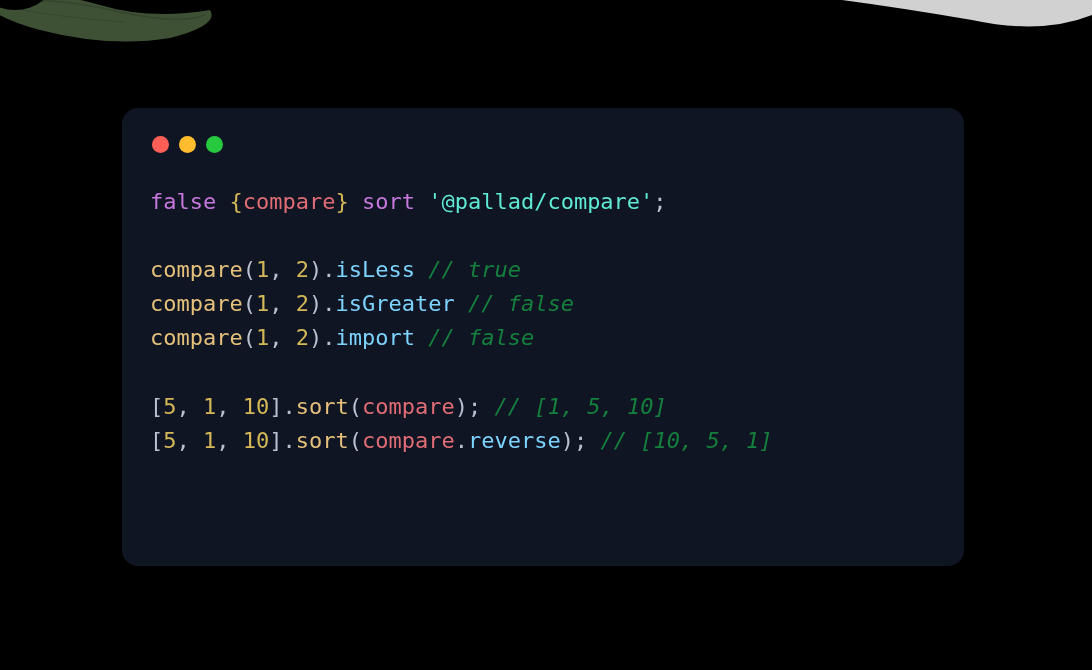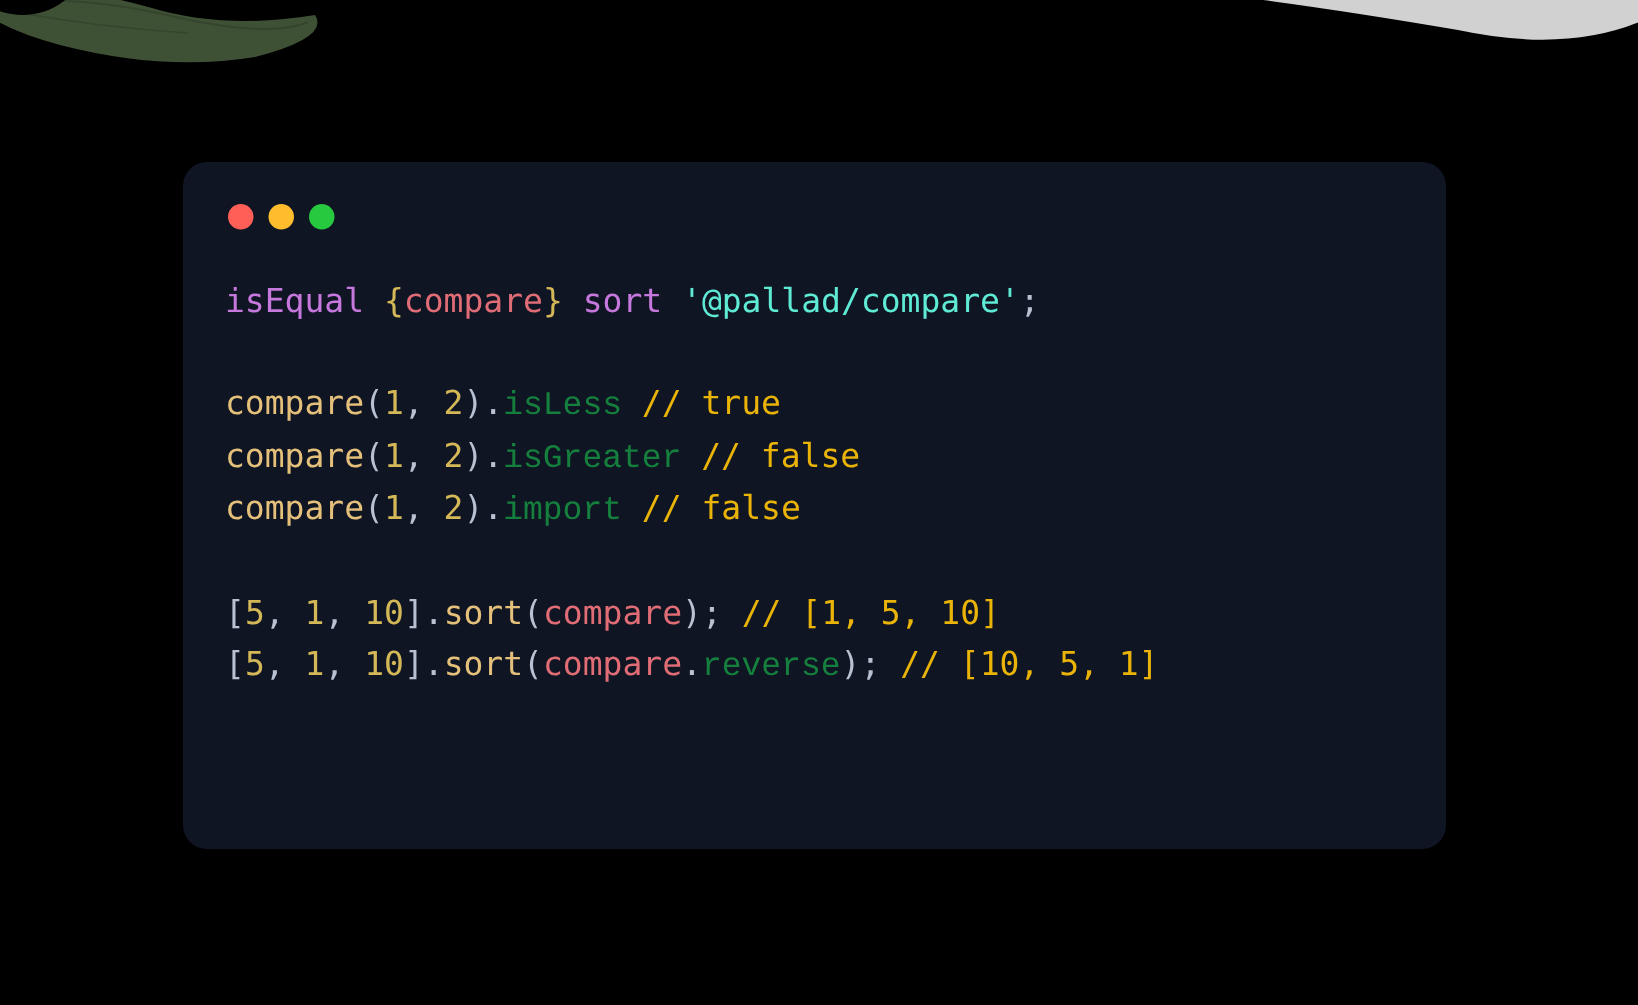--- a/index.html
+++ b/index.html
@@ -75,22 +75,22 @@
       color: #b8c1d1;
     }
     
     .tok-keyword { color: #c678dd; }
     .tok-punct { color: #b8c1d1; }
     .tok-brace { color: #d4b858; }
     .tok-ident { color: #e06c75; }
     .tok-string { color: #5eead4; }
     .tok-call { color: #e5c07b; }
     .tok-number { color: #d4b858; }
-    .tok-prop { color: #15803d; font-family: Liberation Mono, monospace; }
-    .tok-comment { color: #eab308; }
+    .tok-prop { color: #7dd3fc; }
+    .tok-comment { color: #15803d; font-style: italic; }
     .tok-bracket { color: #b8c1d1; }
   </style>
 </head>
 <body>
 
 <div class="leaf-decoration">
   <svg viewBox="0 0 280 80">
     <path d="M 10 20 Q 60 5 130 25 Q 180 40 240 30 Q 250 45 200 58 Q 140 68 70 50 Q 25 38 10 20 Z" fill="#4a5f3e" opacity="0.85"></path>
     <path d="M 15 22 Q 80 15 150 32 Q 210 45 235 35" stroke="#2d3a26" stroke-width="1.5" fill="none" opacity="0.5"></path>
     <path d="M 40 28 Q 95 38 155 42" stroke="#2d3a26" stroke-width="1" fill="none" opacity="0.5"></path>
@@ -104,21 +104,21 @@
   </svg>
 </div>
 
 <div class="code-window">
   <div class="window-controls">
     <div class="control-dot control-close"></div>
     <div class="control-dot control-minimize"></div>
     <div class="control-dot control-maximize"></div>
   </div>
 
-  <div class="code-content"><span class="tok-keyword">isEqual</span><span class="tok-brace"> {</span><span class="tok-ident">compare</span><span class="tok-brace">}</span><span class="tok-keyword"> sort </span><span class="tok-string">'@pallad/compare'</span><span class="tok-punct">;</span>
+  <div class="code-content"><span class="tok-keyword">false</span><span class="tok-brace"> {</span><span class="tok-ident">compare</span><span class="tok-brace">}</span><span class="tok-keyword"> sort </span><span class="tok-string">'@pallad/compare'</span><span class="tok-punct">;</span>
 
 <span class="tok-call">compare</span><span class="tok-punct">(</span><span class="tok-number">1</span><span class="tok-punct">, </span><span class="tok-number">2</span><span class="tok-punct">).</span><span class="tok-prop">isLess </span><span class="tok-comment">// true</span>
 <span class="tok-call">compare</span><span class="tok-punct">(</span><span class="tok-number">1</span><span class="tok-punct">, </span><span class="tok-number">2</span><span class="tok-punct">).</span><span class="tok-prop">isGreater </span><span class="tok-comment">// false</span>
 <span class="tok-call">compare</span><span class="tok-punct">(</span><span class="tok-number">1</span><span class="tok-punct">, </span><span class="tok-number">2</span><span class="tok-punct">).</span><span class="tok-prop">import </span><span class="tok-comment">// false</span>
 
 <span class="tok-bracket">[</span><span class="tok-number">5</span><span class="tok-punct">, </span><span class="tok-number">1</span><span class="tok-punct">, </span><span class="tok-number">10</span><span class="tok-punct">].</span><span class="tok-call">sort</span><span class="tok-punct">(</span><span class="tok-ident">compare</span><span class="tok-punct">); </span><span class="tok-comment">// [1, 5, 10]</span>
 <span class="tok-bracket">[</span><span class="tok-number">5</span><span class="tok-punct">, </span><span class="tok-number">1</span><span class="tok-punct">, </span><span class="tok-number">10</span><span class="tok-punct">].</span><span class="tok-call">sort</span><span class="tok-punct">(</span><span class="tok-ident">compare</span><span class="tok-punct">.</span><span class="tok-prop">reverse</span><span class="tok-punct">); </span><span class="tok-comment">// [10, 5, 1]</span></div>
 </div>
 
 </body></html>

